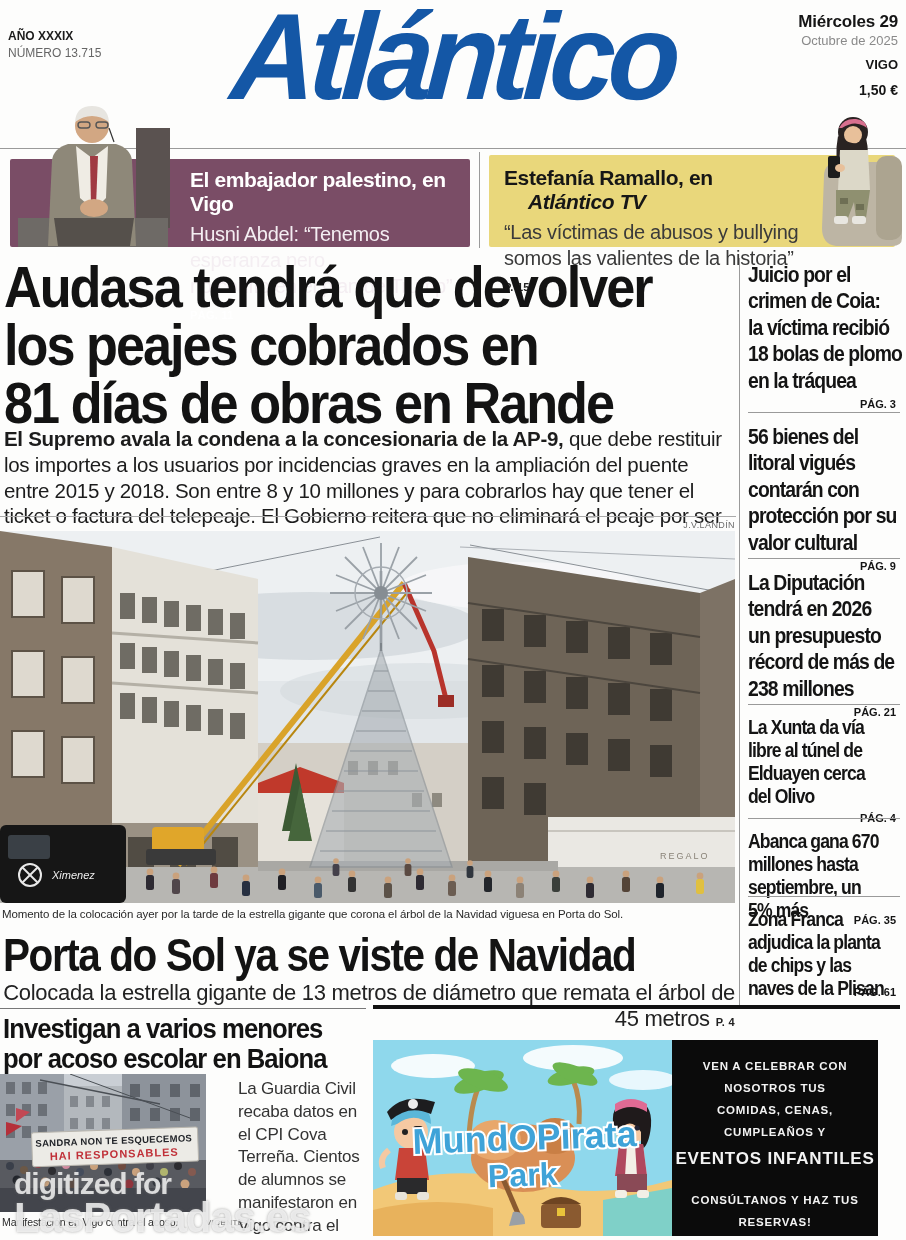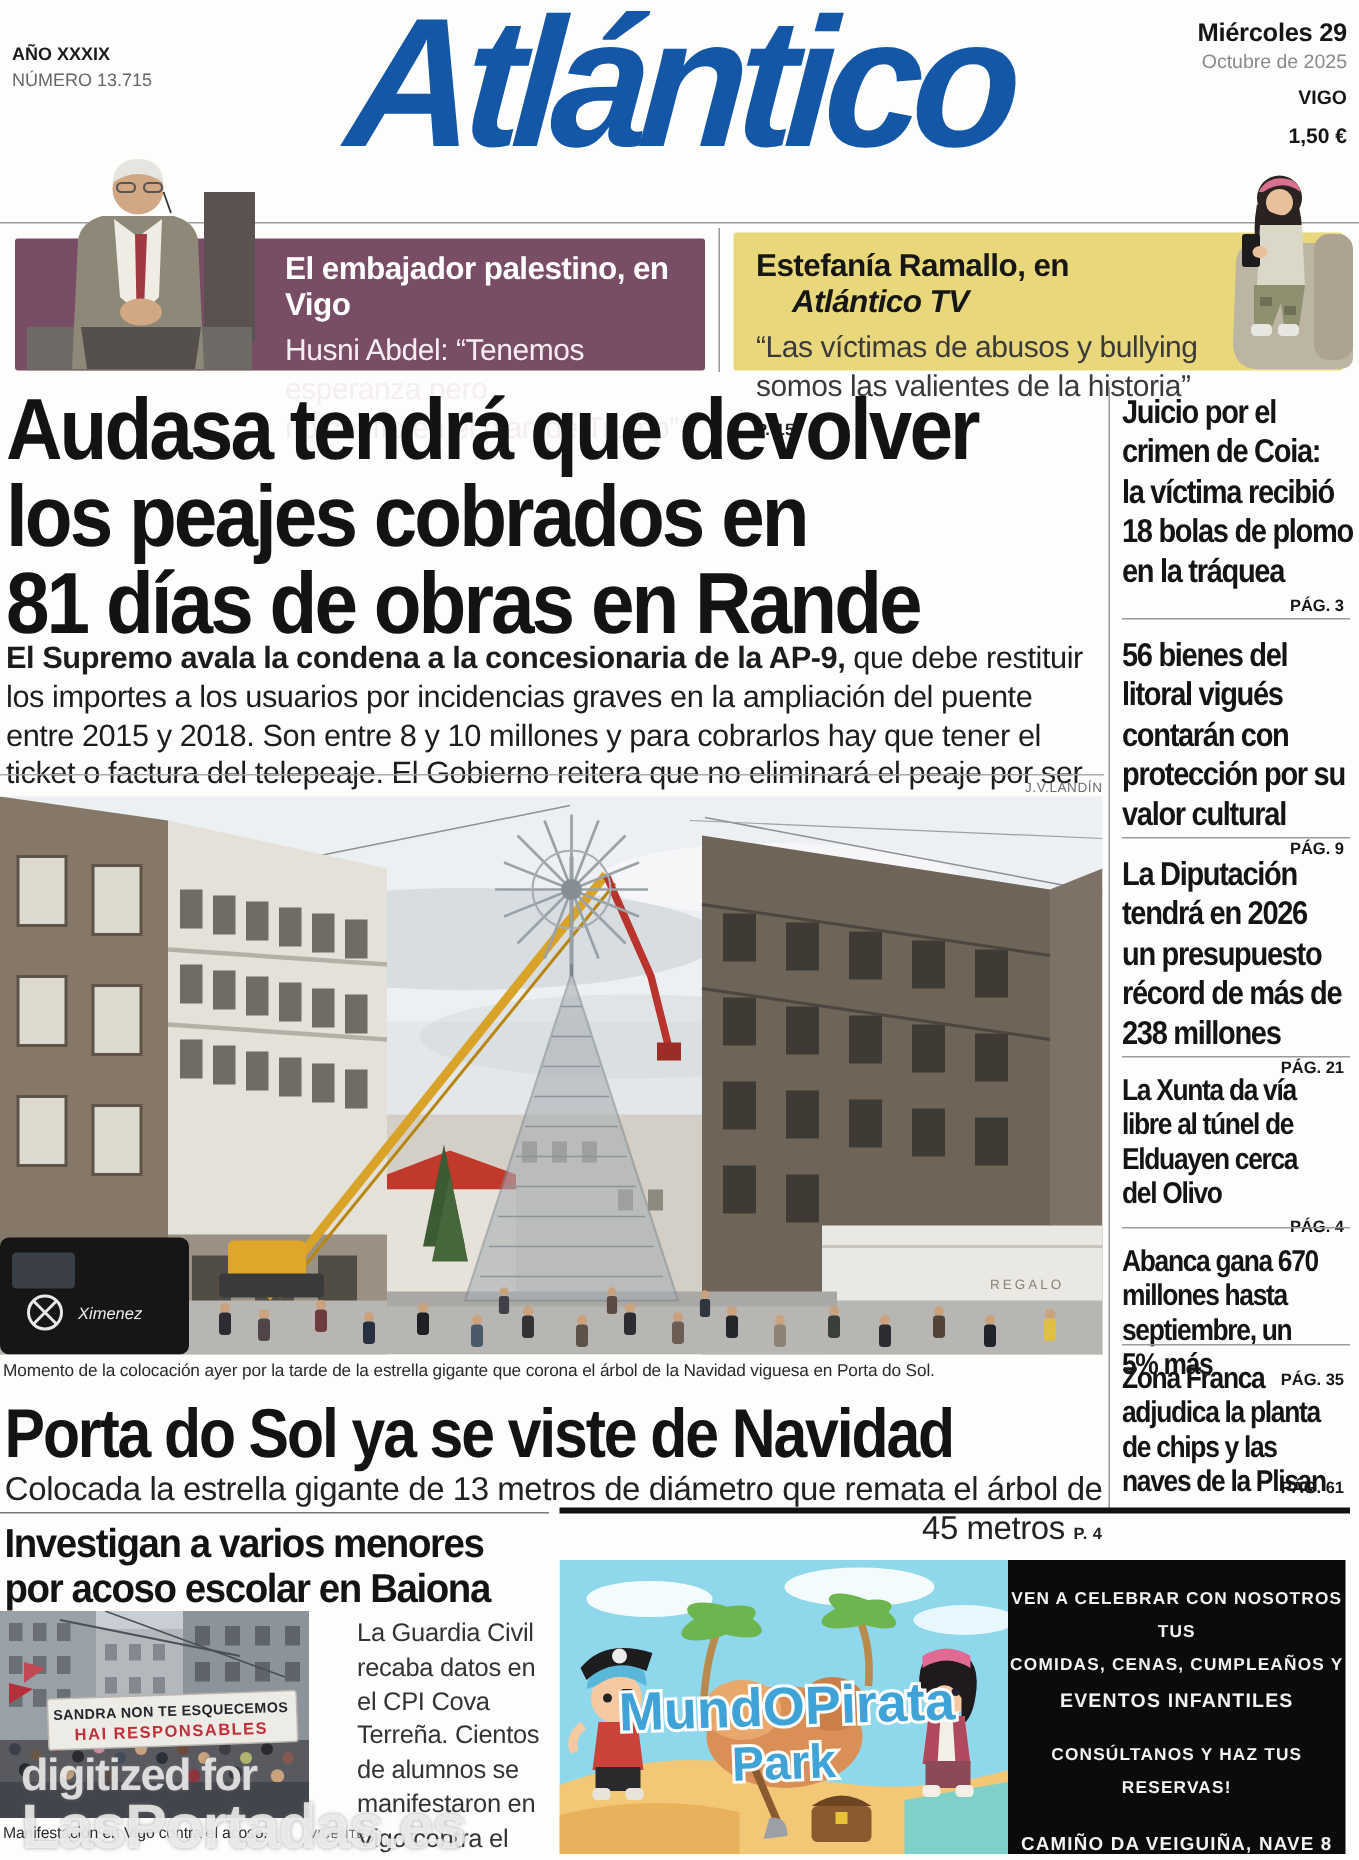--- a/index.html
+++ b/index.html
@@ -560,24 +560,24 @@
       <path d="M140 172 Q152 170 152 184 L136 186 Z" fill="#9aa0a6"></path>
       <rect x="168" y="164" width="40" height="24" rx="4" fill="#8a5a30"></rect>
       <path d="M168 164 Q188 150 208 164 Z" fill="#6e4522"></path>
       <rect x="184" y="168" width="8" height="8" fill="#e8c33a"></rect>
 
       <g font-weight="bold" text-anchor="middle" fill="#3fa3d8" style="paint-order:stroke;stroke:#ffffff;stroke-width:4px;">
         <text x="152" y="110" font-size="36" transform="rotate(-2 152 110)">MundOPirata</text>
         <text x="150" y="146" font-size="32" transform="rotate(-2 150 146)">Park</text>
       </g>
     </svg>
-    <div class="ad-black abs" style="left:299px;top:0;width:225px;height:196px;">
+    <div class="ad-black abs" style="left:299px;top:0;width:206px;height:196px;">
       <p class="ad-line" style="margin-top:16px;font-size:11.5px;">VEN A CELEBRAR CON NOSOTROS TUS</p>
       <p class="ad-line" style="font-size:11.5px;">COMIDAS, CENAS, CUMPLEAÑOS Y</p>
-      <p class="ad-line" style="font-size:13px;">EVENTOS INFANTILES</p>
+      <p class="ad-line" style="font-size:17px;">EVENTOS INFANTILES</p>
       <p class="ad-line" style="margin-top:14px;font-size:11.5px;">CONSÚLTANOS Y HAZ TUS RESERVAS!</p>
       <p class="ad-line" style="margin-top:14px;font-size:12.5px;">CAMIÑO DA VEIGUIÑA, NAVE 8</p>
       <p class="ad-line" style="font-size:12.5px;">ALCABRE - VIGO. 678 476 457</p>
     </div>
   </div>
 
 <div class="side-item" style="top: 908px;">
       <div class="side-h" style="font-size: 20px; line-height: 1.15;">
         <div>Zona Franca</div>
         <div>adjudica la planta</div>

